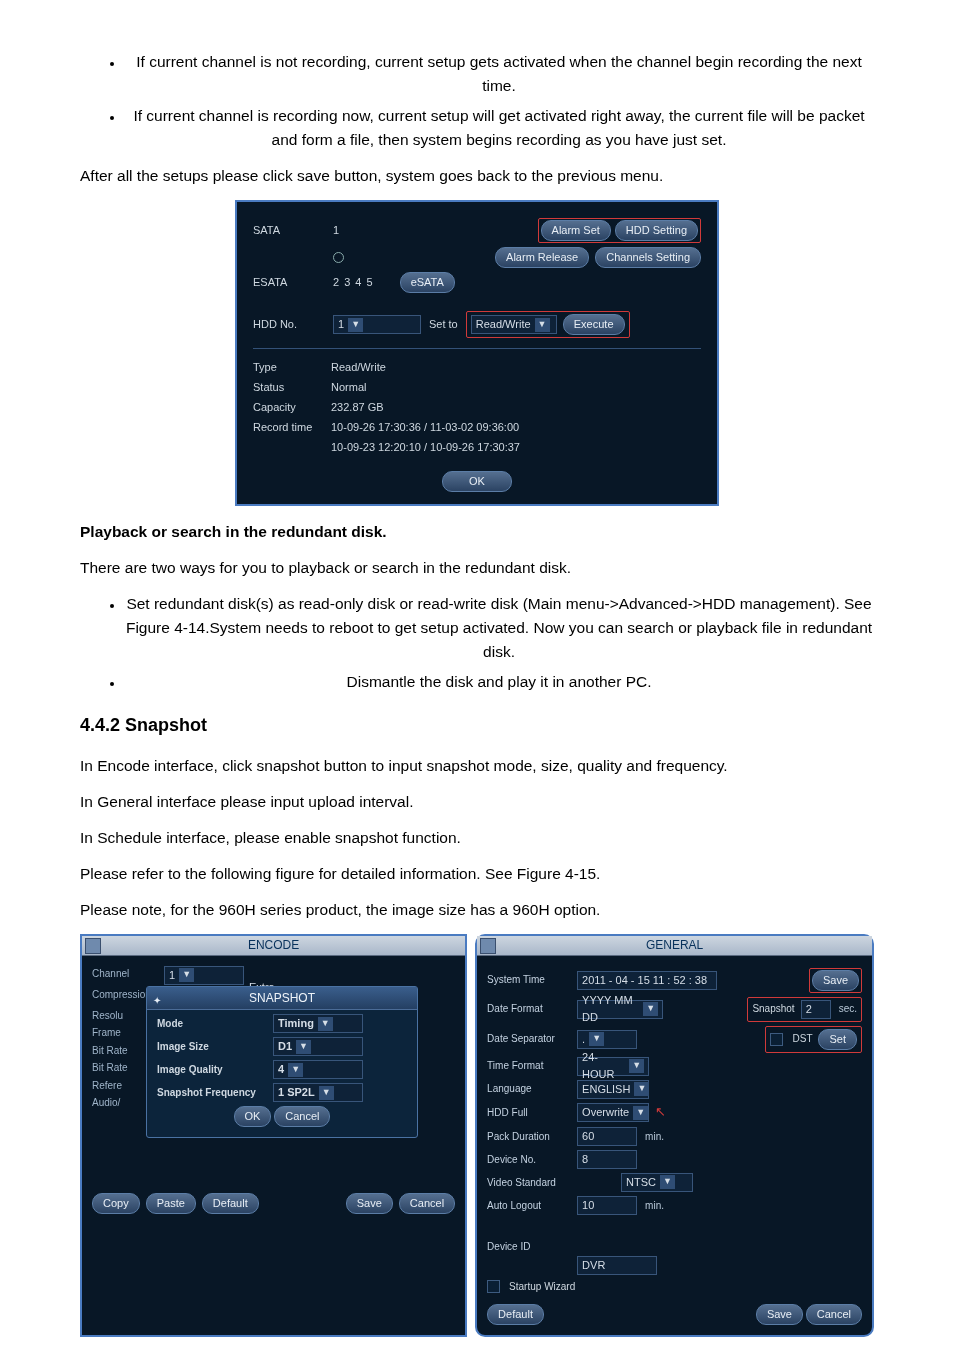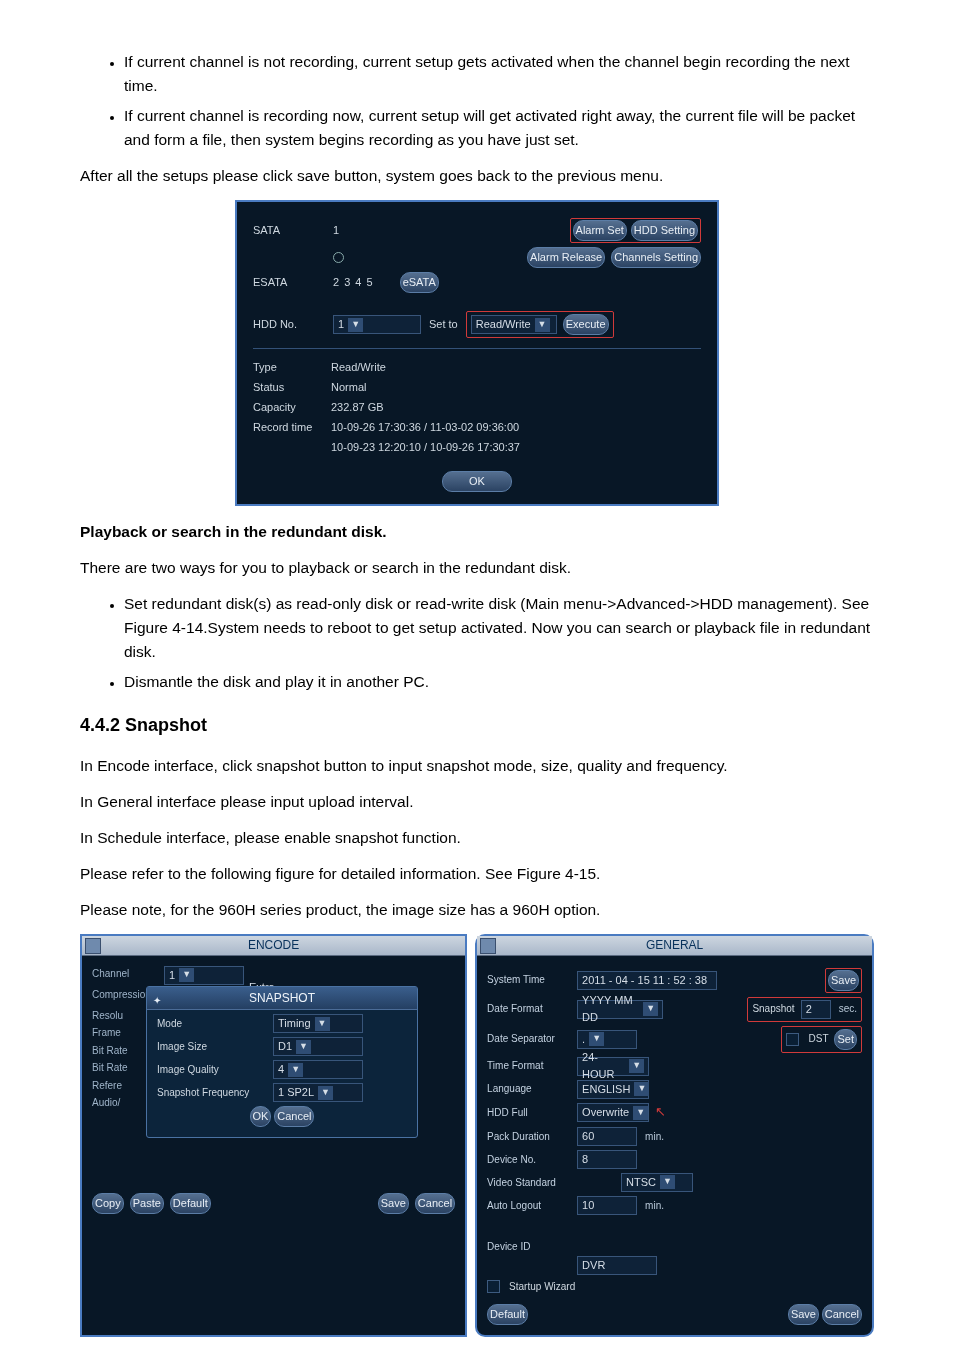--- a/index.html
+++ b/index.html
@@ -7,21 +7,21 @@
     font-size: 15.5px;
     margin: 0;
     padding: 50px 80px;
     color: #000;
     background: #fff;
     line-height: 1.55;
     max-width: 954px;
     box-sizing: border-box;
   }
   ul.doc-list { margin: 0 0 12px 0; padding-left: 44px; }
-  ul.doc-list li { margin-bottom: 6px; list-style: disc; }
+  ul.doc-list li { margin-bottom: 6px; list-style: disc; text-align: center; }
   ul.doc-list li::marker { font-size: 12px; }
   .single-line { margin: 4px 0 12px 0; }
   .bold { font-weight: bold; }
   .subhead { font-size: 18px; font-weight: bold; margin: 18px 0 14px 0; }
 
   .screenshot {
     width: 480px;
     margin: 12px auto 14px auto;
     background: #081726;
     border: 2px solid #4a7bc1;
@@ -46,21 +46,21 @@
   .hdd-body { padding: 12px 16px 8px 16px; }
 
   .row { display: flex; align-items: center; margin: 4px 0; gap: 8px; }
   .lbl { width: 72px; color: #cfd8e0; }
   .sata-nums { display: flex; gap: 10px; align-items: center; }
   .sata-circle { width: 9px; height: 9px; border: 1px solid #8aa; border-radius: 50%; display: inline-block; }
   .btn {
     background: linear-gradient(#556f90, #2b4363);
     border: 1px solid #5b7da6;
     border-radius: 10px;
-    padding: 1px 2px;
+    padding: 1px 10px;
     color: #e8eef5;
     font-size: 11px;
     display: inline-block;
   }
   .redbox { border: 1px solid #d03a3a; padding: 1px 2px; display: inline-flex; gap: 4px; align-items: center; border-radius: 2px; }
   .redbox2 { border: 1px solid #d03a3a; padding: 2px 4px; display: inline-flex; gap: 6px; align-items: center; border-radius: 2px; }
   .arrow { color: #d03a3a; font-size: 13px; display:inline-block; transform: translateY(-1px); }
 
   .dropdown {
     background: #0e2238;
@@ -98,21 +98,21 @@
   }
   .modal-title {
     text-align: center;
     background: linear-gradient(#3a5e8c, #243f62);
     color: #eef3f9;
     font-size: 12px;
     padding: 2px 0;
     border-bottom: 1px solid #4b6c97;
   }
   .modal-icon { position: absolute; left: 6px; top: 6px; color: #e7eef7; }
-  .modal-row { display: flex; align-items: center; gap: 6px; margin: 4px 10px; }
+  .modal-row { display: flex; align-items: center; gap: 6px; margin: 4px 10px; font-weight: bold; }
   .modal-row .l { width: 110px; font-size: 10px; color: #cfd8e1; }
   .modal-btns { text-align: center; }
 
   .snapshot-label {
     display: inline-block;
     border: 1px solid #d03a3a;
     color: #dfe6ee;
     padding: 0 6px;
     font-size: 11px;
     margin: 6px auto 0 98px;

